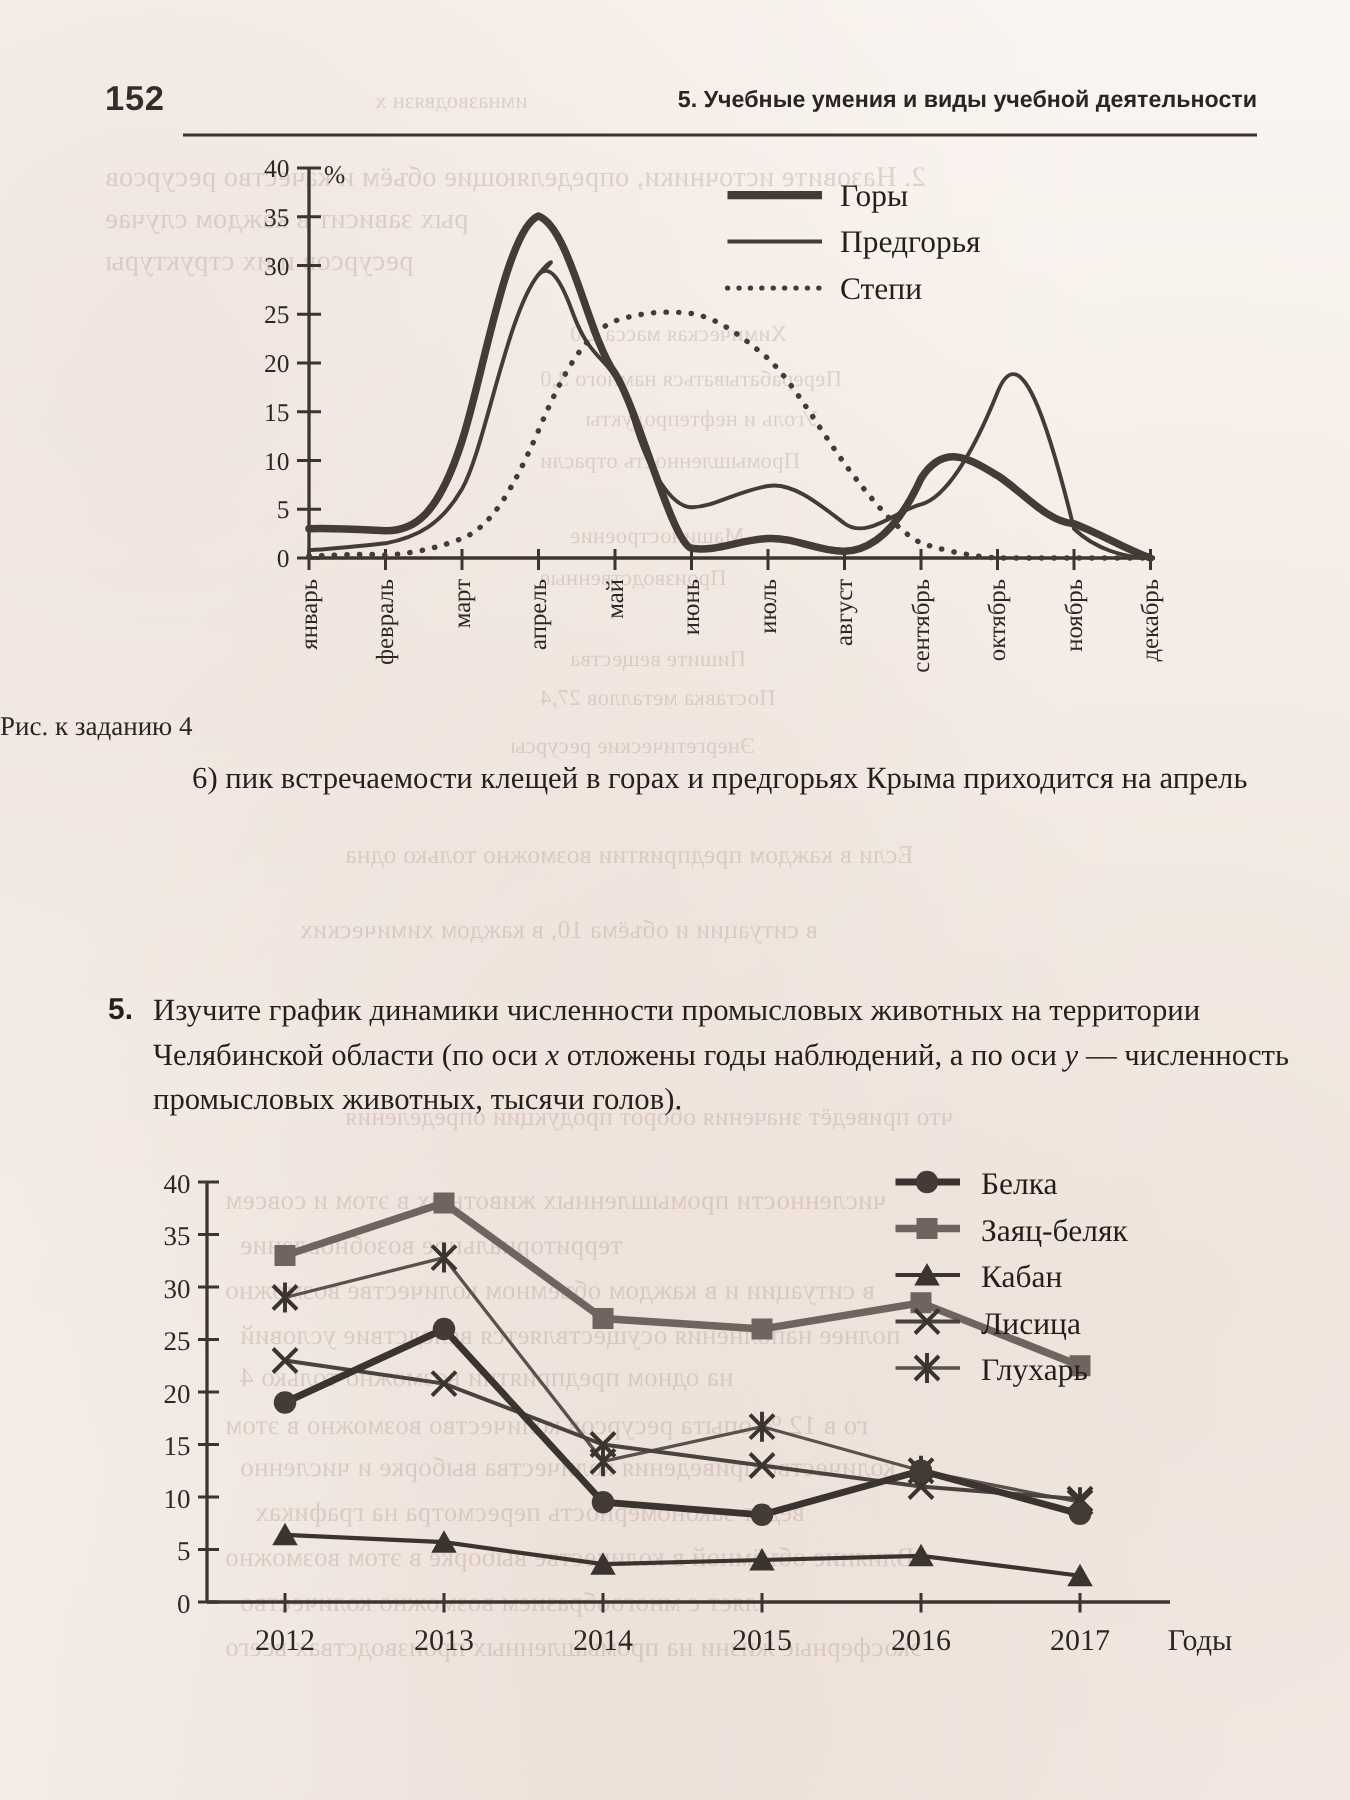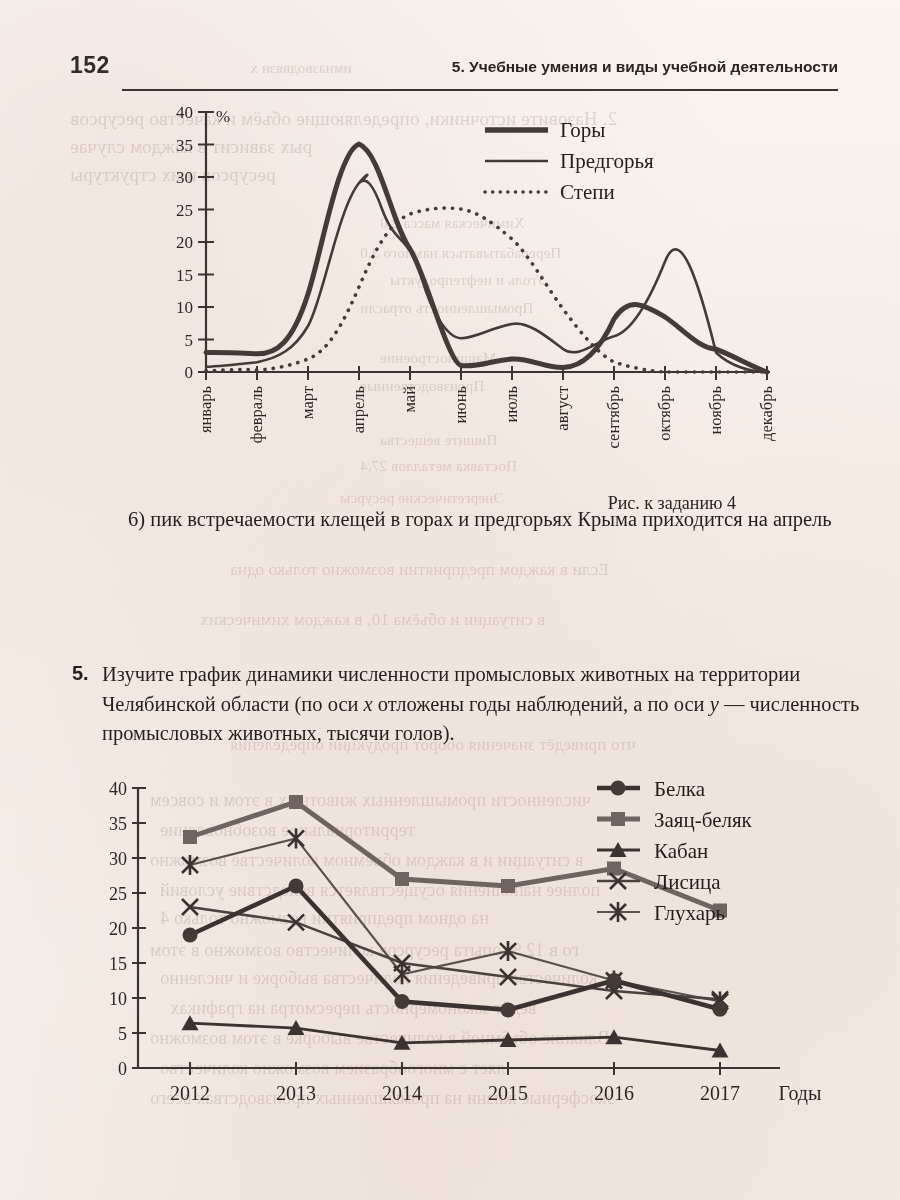--- a/index.html
+++ b/index.html
@@ -45,21 +45,21 @@
     font-size:15.5px;font-weight:700;color:#2a2522;
   }
   .hdr-rule{
     position:absolute;left:122px;top:37px;width:716px;height:2px;background:#3a3330;
   }
 
   
   .fig1{position:absolute;left:160px;top:104px;width:620px;height:370px;}
   .fig1 svg{display:block;}
   .fig1-cap{
-    position:absolute;left:0;top:493px;width:736px;text-align:right;
+    position:absolute;left:0;top:474px;width:736px;text-align:left;
     font-size:18px;color:#2b2522;
   }
 
   
   .answers{position:absolute;left:128px;top:505px;width:740px;}
   .ans-li{
     font-size:20.5px;line-height:1.42;color:#241f1d;margin-bottom:2px;
     text-indent:-22px;padding-left:22px;
   }
 

